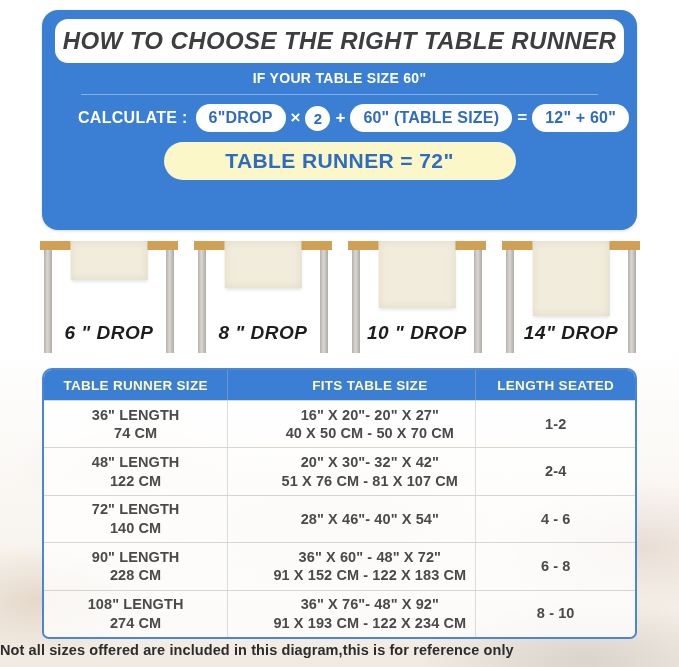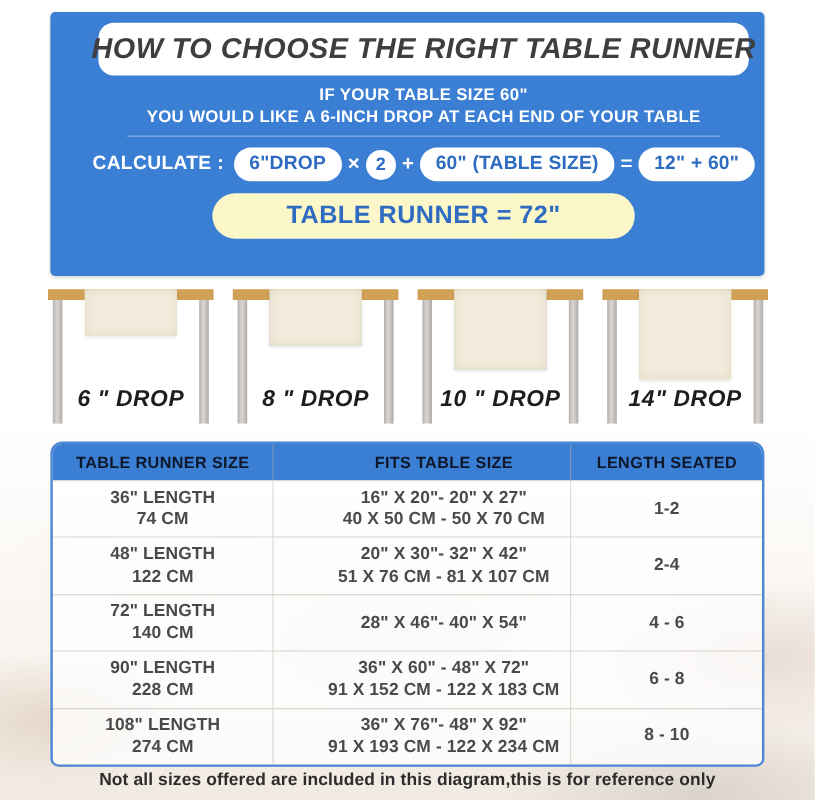--- a/index.html
+++ b/index.html
@@ -16,41 +16,40 @@
       radial-gradient(ellipse 210px 95px at 94% 82%, rgba(218,199,188,.5), transparent 70%),
       radial-gradient(ellipse 260px 110px at 48% 78%, rgba(236,226,215,.55), transparent 70%),
       radial-gradient(ellipse 230px 90px at 86% 99%, rgba(203,196,188,.6), transparent 72%),
       radial-gradient(ellipse 180px 70px at 20% 70%, rgba(240,231,222,.5), transparent 70%),
       linear-gradient(#ffffff 0%, #ffffff 52%, #f7f2ec 86%, #f1eae2 100%);
   }
 
   
   .hero {
     position:absolute; left:42px; top:10px; width:595px; height:220px;
-    background:#3b7fd4; border-radius:4px;
+    background:#3b7fd4; border-radius:16px;
     box-shadow:0 1px 3px rgba(0,0,0,.15);
-    padding-left:27px;
   }
   .title-box {
     margin:9px 13px 0; height:44px; background:#ffffff; border-radius:13px;
     display:flex; align-items:center; justify-content:center;
   }
   .title-box h1 {
     font-style:italic; font-weight:800; font-size:24px; letter-spacing:.4px;
     color:#3e3e40; white-space:nowrap;
   }
   .subtitle { text-align:center; color:#ffffff; font-weight:700; }
   .subtitle .l1 { margin-top:7px; font-size:14px; letter-spacing:.3px; }
   .subtitle .l2 { margin-top:3px; font-size:14px; letter-spacing:.3px; }
   .hero-divider {
     width:87%; margin:8px auto 0; height:0;
     border-top:1px solid rgba(255,255,255,.38);
   }
   .calc-row {
-    display:flex; align-items:center; justify-content:space-between; gap:5px;
+    display:flex; align-items:center; justify-content:flex-end; gap:5px;
     margin-top:9px; padding:0 8px; white-space:nowrap;
   }
   .calc-label { color:#fff; font-weight:800; font-size:16px; letter-spacing:.3px; margin-right:3px; }
   .pill {
     background:#ffffff; color:#2e6cc2; font-weight:800; font-size:16px;
     border-radius:16px; padding:5px 13px; letter-spacing:.2px;
   }
   .op { color:#ffffff; font-weight:800; font-size:17px; }
   .circle {
     width:25px; height:25px; border-radius:50%; background:#ffffff; color:#2e6cc2;
@@ -87,51 +86,50 @@
   }
 
   
   .size-table {
     position:absolute; left:42px; top:368px; width:595px;
     border:2px solid #4a86d6; border-radius:10px 10px 7px 7px; overflow:hidden;
   }
   .thead { display:flex; height:30px; background:#3b7fd4; }
   .thead .hc {
     display:flex; align-items:center; justify-content:center;
-    color:#0f172a; font-weight:800; font-size:13.5px; letter-spacing:.3px;
+    color:#fef9c3; font-weight:800; font-size:13.5px; letter-spacing:.3px;
   }
   .trow { display:flex; height:47.4px; background:rgba(255,255,255,.76);
           border-top:1px solid rgba(185,180,174,.55); }
   .trow:first-of-type { border-top:none; }
   .c1 { width:31%; } .c2 { width:42%; border-left:1px solid rgba(185,180,174,.45);padding-left:36px; }
   .c3 { width:27%; border-left:1px solid rgba(185,180,174,.45); }
   .cell {
     display:flex; flex-direction:column; align-items:center; justify-content:center;
     color:#4a4a4a; font-weight:700; font-size:14.5px; line-height:1.28;
     text-align:center; letter-spacing:.1px;
   }
 
   
   .footer-note {
-    position:absolute; left:0; top:642px; width:100%; text-align:center;
+    position:absolute; left:0; top:642px; width:100%; 
     font-weight:700; font-size:14.5px; color:#2c2c2c; letter-spacing:.1px;
   }
 </style>
 </head>
 <body>
 
 <div class="page">
 
   <div class="hero">
     <div class="title-box">
       <h1>HOW TO CHOOSE THE RIGHT TABLE RUNNER</h1>
     </div>
     <div class="subtitle">
       <div class="l1">IF YOUR TABLE SIZE 60"</div>
-      <div class="l2">YOU WOULD LIKE A 6-INCH DROP AT EACH END OF YOUR TABLE</div>
     </div>
     <div class="hero-divider"></div>
 
     <div class="calc-row">
       <span class="calc-label">CALCULATE :</span>
       <span class="pill">6"DROP</span>
       <span class="op">×</span>
       <span class="circle">2</span>
       <span class="op">+</span>
       <span class="pill">60"  (TABLE SIZE)</span>

